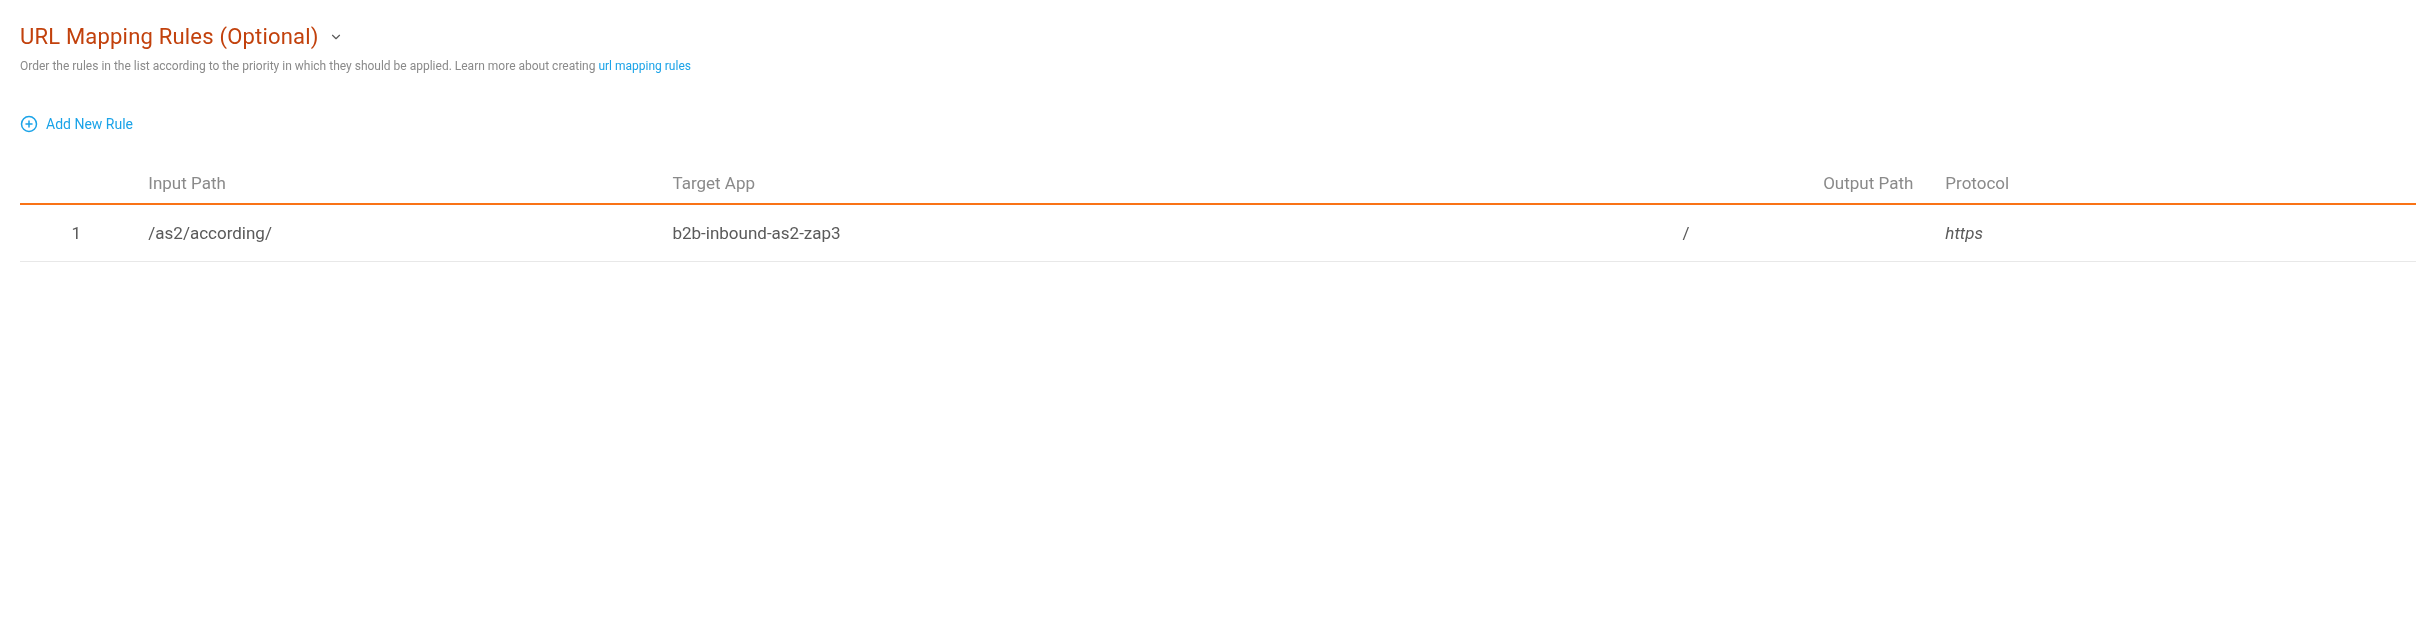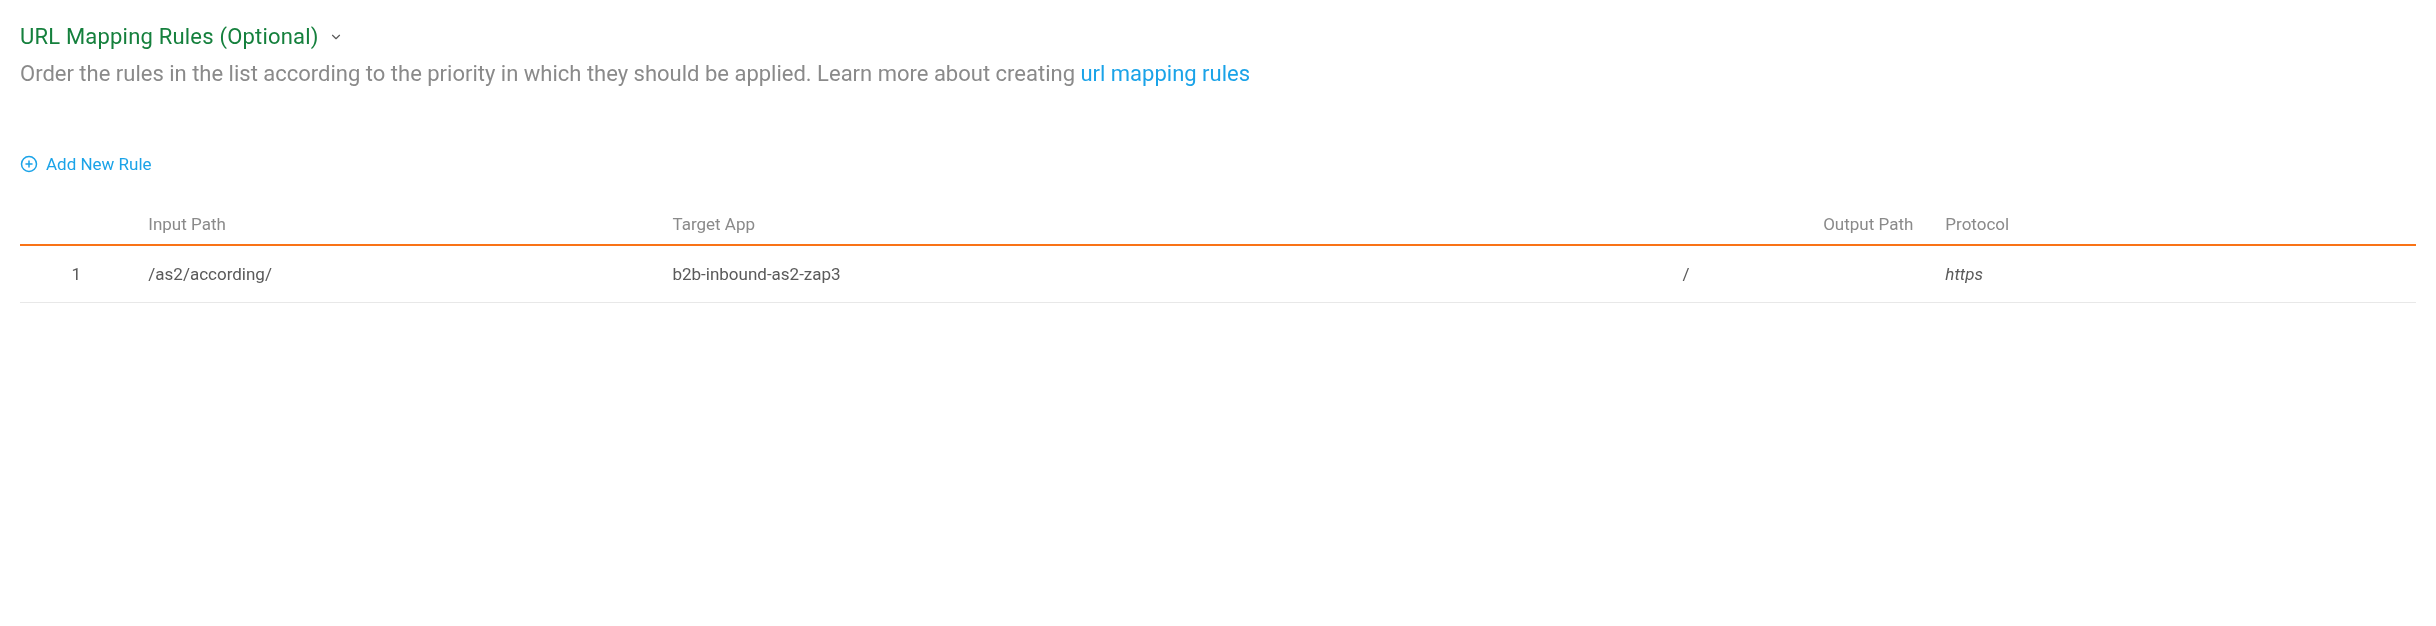--- a/index.html
+++ b/index.html
@@ -16,49 +16,49 @@
     }
     .section-header {
       display: flex;
       align-items: center;
       cursor: pointer;
       margin-bottom: 8px;
     }
     .section-title {
       font-size: 22px;
       font-weight: 400;
-      color: #15803d;
+      color: #c2410c;
       letter-spacing: 0.2px;
     }
     .chevron-icon {
       margin-left: 10px;
       display: inline-flex;
       align-items: center;
     }
     .chevron-icon svg {
       width: 14px;
       height: 14px;
       stroke: #5a5a5a;
     }
     .description {
-      font-size: 22px;
+      font-size: 12px;
       color: #8a8a8a;
       line-height: 1.5;
-      margin-bottom: 64px;
+      margin-bottom: 40px;
     }
     .description .link {
       color: #1aa3e8;
       text-decoration: none;
       cursor: pointer;
     }
     .add-new {
       display: inline-flex;
       align-items: center;
       color: #1aa3e8;
-      font-size: 17px;
+      font-size: 14px;
       cursor: pointer;
       margin-bottom: 30px;
     }
     .add-new .plus-icon {
       display: inline-flex;
       align-items: center;
       margin-right: 8px;
     }
     .add-new .plus-icon svg {
       width: 18px;

